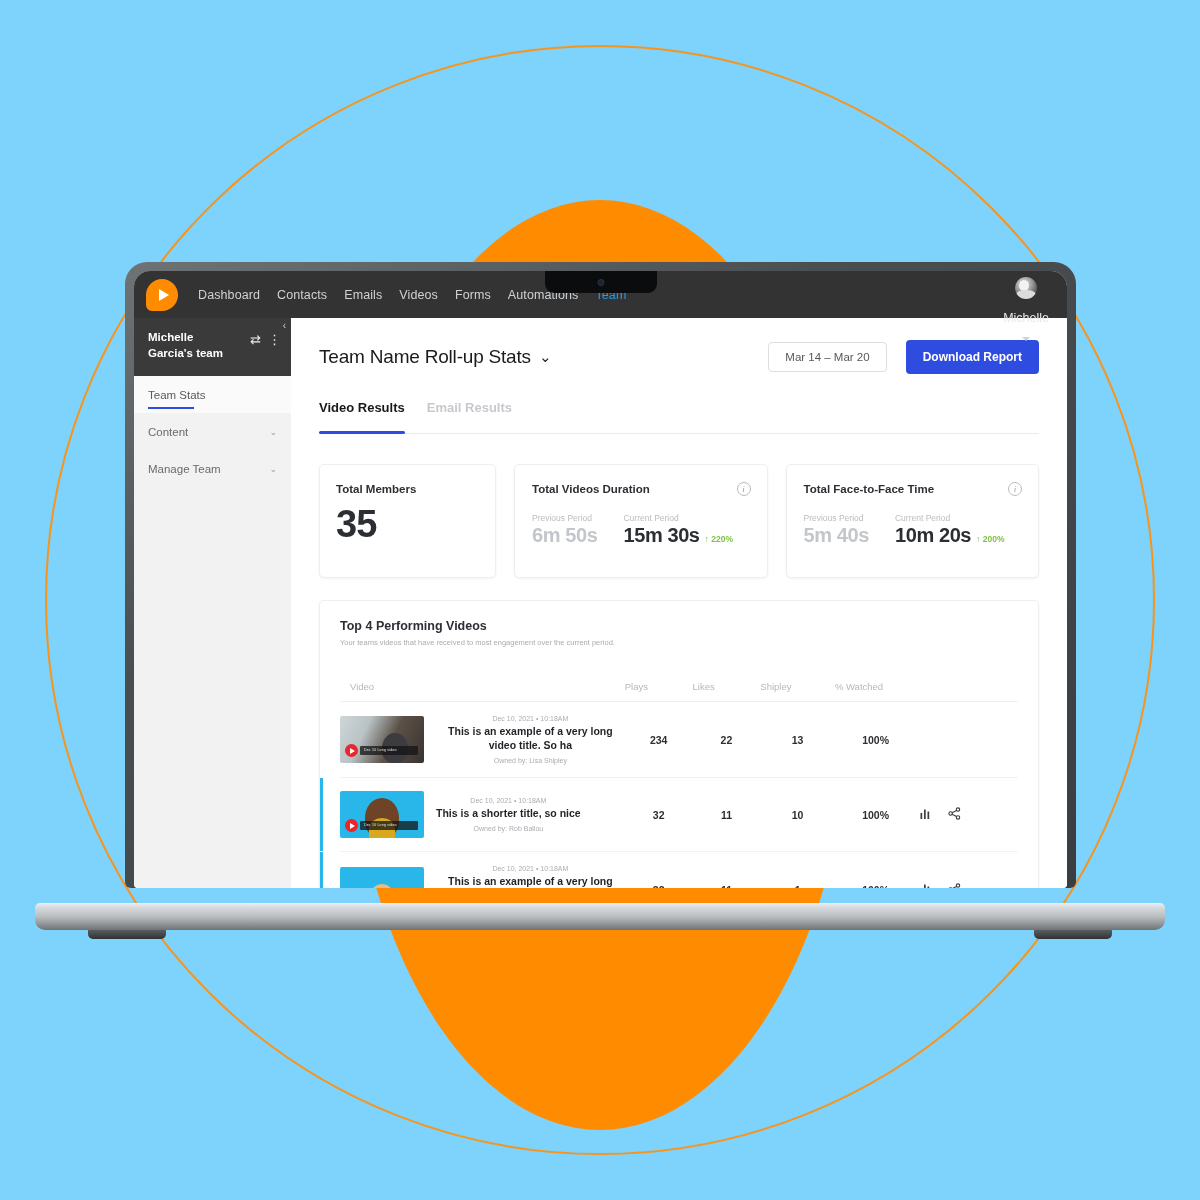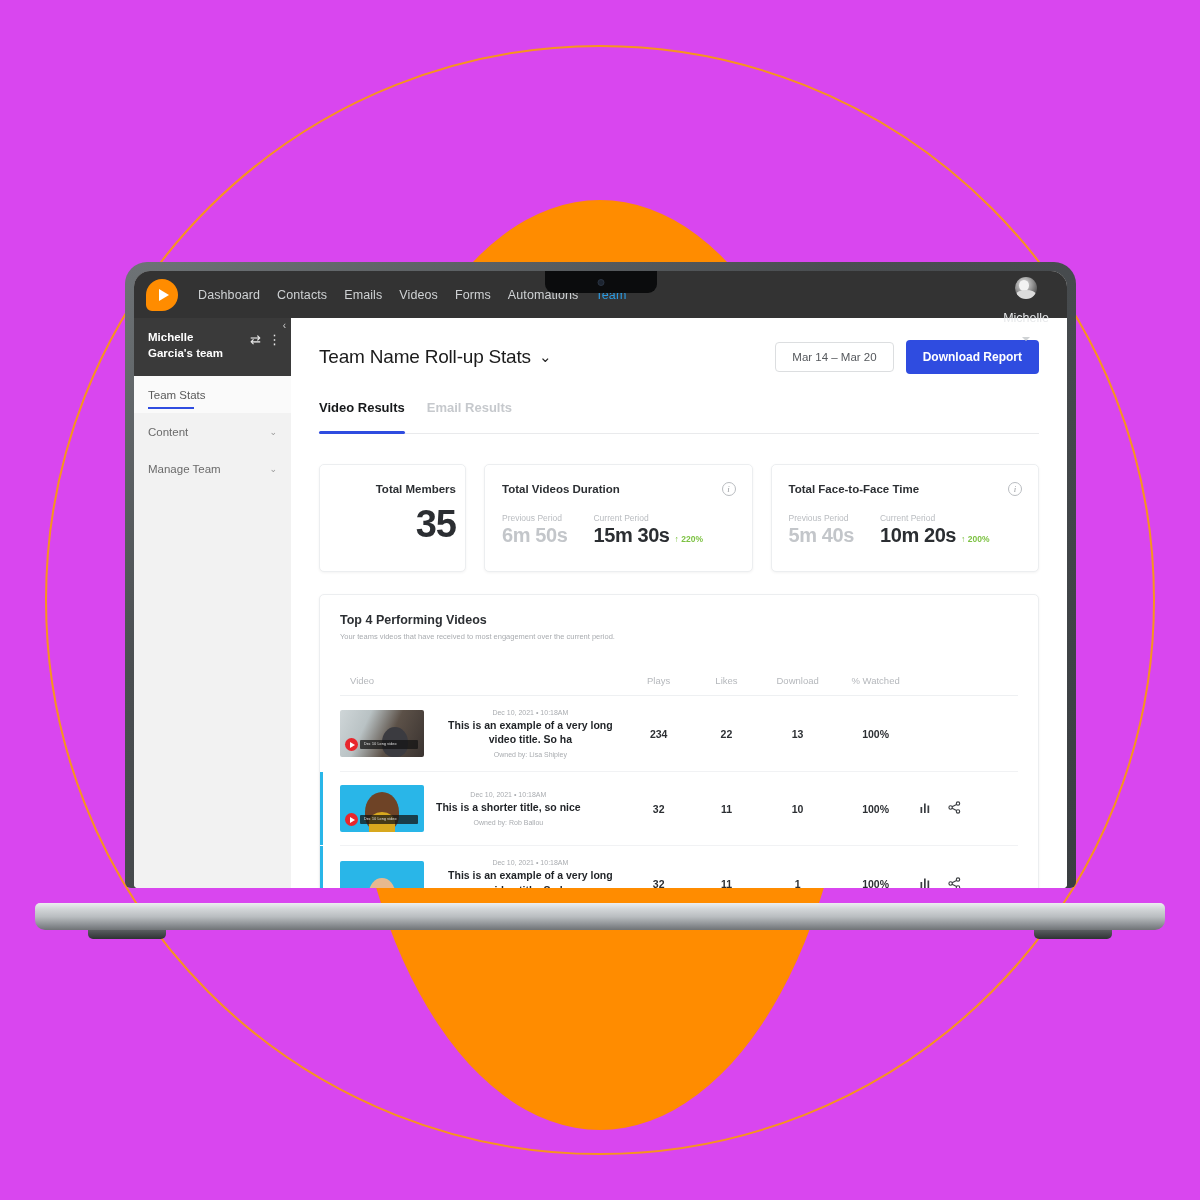--- a/index.html
+++ b/index.html
@@ -2,21 +2,21 @@
 <html><head>
 <meta charset="utf-8">
 <style>
   * { box-sizing: border-box; margin: 0; padding: 0; }
   html, body {
     width: 1200px; height: 1200px;
     background: #000;
     font-family: "Liberation Sans", sans-serif;
     overflow: hidden;
   }
-  #stage { position: relative; width: 1200px; height: 1200px; background: #d946ef; overflow: hidden; }
+  #stage { position: relative; width: 1200px; height: 1200px; background: #7dd3fc; overflow: hidden; }
 
   
   .bg-ring {
     position: absolute;
     left: 45px; top: 45px;
     width: 1110px; height: 1110px;
     border-radius: 50%;
     border: 2px solid #F7941D;
     box-sizing: border-box;
   }
@@ -152,39 +152,39 @@
     content:""; position: absolute; left: 14px; bottom: 4px; width: 46px; height: 2.5px; background: #2f4ce0;
   }
   .side-chev { margin-left: auto; color:#9a9a9a; font-size: 9px; }
 
   
   .main { flex: 1; background: #ffffff; padding: 0 28px; overflow: hidden; position: relative; }
 
   .page-head { display: flex; align-items: center; padding: 22px 0 0 0; }
   .page-title { font-size: 19px; font-weight: normal; color: #1b1b1b; letter-spacing: -.2px; }
   .title-chev { margin-left: 8px; color: #1b1b1b; font-size: 15px; }
-  .head-actions { margin-left: auto; display: flex; align-items: center; gap: 12px; }
+  .head-actions { margin-left: auto; display: flex; align-items: center; gap: 19px; }
   .date-pill {
     border: 1px solid #dcdee0; border-radius: 4px; background: #fff;
     padding: 8px 16px; font-size: 11.5px; color: #55585c;
   }
   .dl-btn {
     background: #2f4ce0; color: #fff; font-size: 12px; font-weight: bold;
     border: none; border-radius: 4px; padding: 10px 17px; cursor: pointer;
   }
 
   .tabs { display: flex; gap: 22px; margin-top: 26px; border-bottom: 1px solid #e9eaec; }
   .tab { font-size: 13px; font-weight: bold; color: #c6c9cd; padding-bottom: 18px; cursor: pointer; position: relative; }
   .tab.active { color: #16181a; }
   .tab.active::after { content:""; position:absolute; left:0; right:0; bottom:-1px; height: 3px; background: #2f4ce0; border-radius: 2px; }
 
   .cards { display: flex; gap: 18px; margin-top: 30px; }
   .card { background: #fff; border: 1px solid #eceef0; border-radius: 5px; box-shadow: 0 1px 3px rgba(0,0,0,.05); }
-  .card.members { width: 147px; padding: 18px 9px 20px; text-align: right; }
-  .card.metric { flex: 1; padding: 18px 17px 24px; position: relative; }
+  .card.members { width: 177px; padding: 18px 16px 20px; }
+  .card.metric { flex: 1; padding: 18px 17px 30px; position: relative; }
   .card-title { font-size: 11.5px; font-weight: bold; color: #2c2f33; }
   .big-num { font-size: 38px; font-weight: bold; color: #2b2e32; margin-top: 8px; letter-spacing: -1px; }
   .info-i {
     position: absolute; right: 16px; top: 17px;
     width: 14px; height: 14px; border-radius: 50%;
     border: 1px solid #b9bcc0; color: #9b9ea2;
     font-size: 9px; display:flex; align-items:center; justify-content:center;
     font-style: italic; font-family: "Liberation Serif", serif;
   }
   .periods { display: flex; align-items: flex-start; gap: 26px; margin-top: 18px; }
@@ -197,21 +197,21 @@
   
   .panel {
     margin-top: 22px; background: #fff; border: 1px solid #eceef0; border-radius: 5px;
     box-shadow: 0 1px 3px rgba(0,0,0,.05); padding: 18px 20px 0 20px;
   }
   .panel-title { font-size: 12.5px; font-weight: bold; color: #2c2f33; }
   .panel-sub { font-size: 7.5px; color: #a9acb0; margin-top: 5px; }
 
   table.vt { width: 100%; border-collapse: collapse; margin-top: 28px; table-layout: fixed; }
   table.vt th {
-    font-size: 9.5px; font-weight: normal; color: #b5b8bc; text-align: center;
+    font-size: 9.5px; font-weight: normal; color: #b5b8bc; text-align: left;
     padding: 6px 0 9px 0; border-bottom: 1px solid #eef0f2;
   }
   table.vt th.video-col { text-align: left; padding-left: 10px; }
   table.vt td { padding: 13px 0; border-bottom: 1px solid #f1f2f4; text-align: center; vertical-align: middle; font-size: 10.5px; color: #2c2f33; font-weight: bold; }
   table.vt tr:last-child td { border-bottom: none; }
   td.video-cell { text-align: left; padding-left: 0; }
   .vwrap { display: flex; align-items: center; gap: 12px; position: relative; }
   .accent { position: absolute; left: -20px; top: -13px; bottom: -13px; width: 3px; background: #29b6e8; }
   .thumb {
     width: 84px; height: 47px; border-radius: 2px; flex: none; position: relative; overflow: hidden;
@@ -382,21 +382,21 @@
                       <col style="width:10%">
                     <col style="width:11%">
                       <col style="width:12%">
                       <col style="width:15%">
                   </colgroup>
                   <thead>
                     <tr>
                       <th class="video-col">Video</th>
                       <th>Plays</th>
                       <th>Likes</th>
-                      <th>Download</th>
+                      <th>Shipley</th>
                       <th>% Watched</th>
                       <th></th>
                     </tr>
                   </thead>
                   <tbody>
 
                     <tr>
                       <td class="video-cell">
                         <div class="vwrap">
                           <div class="thumb t1">

